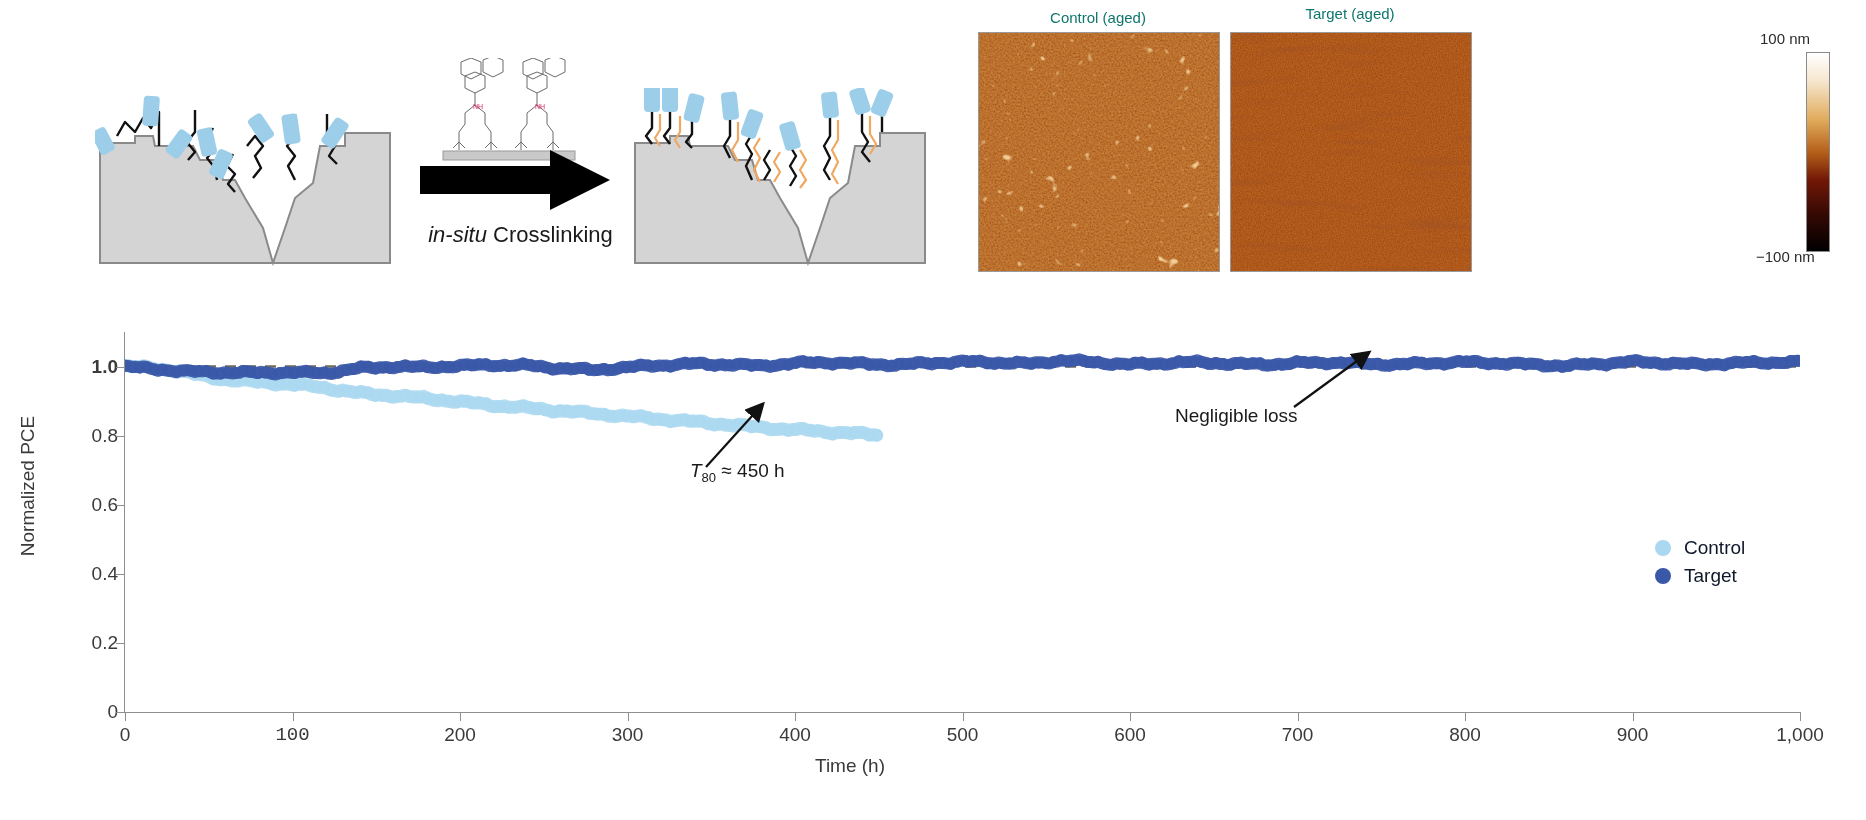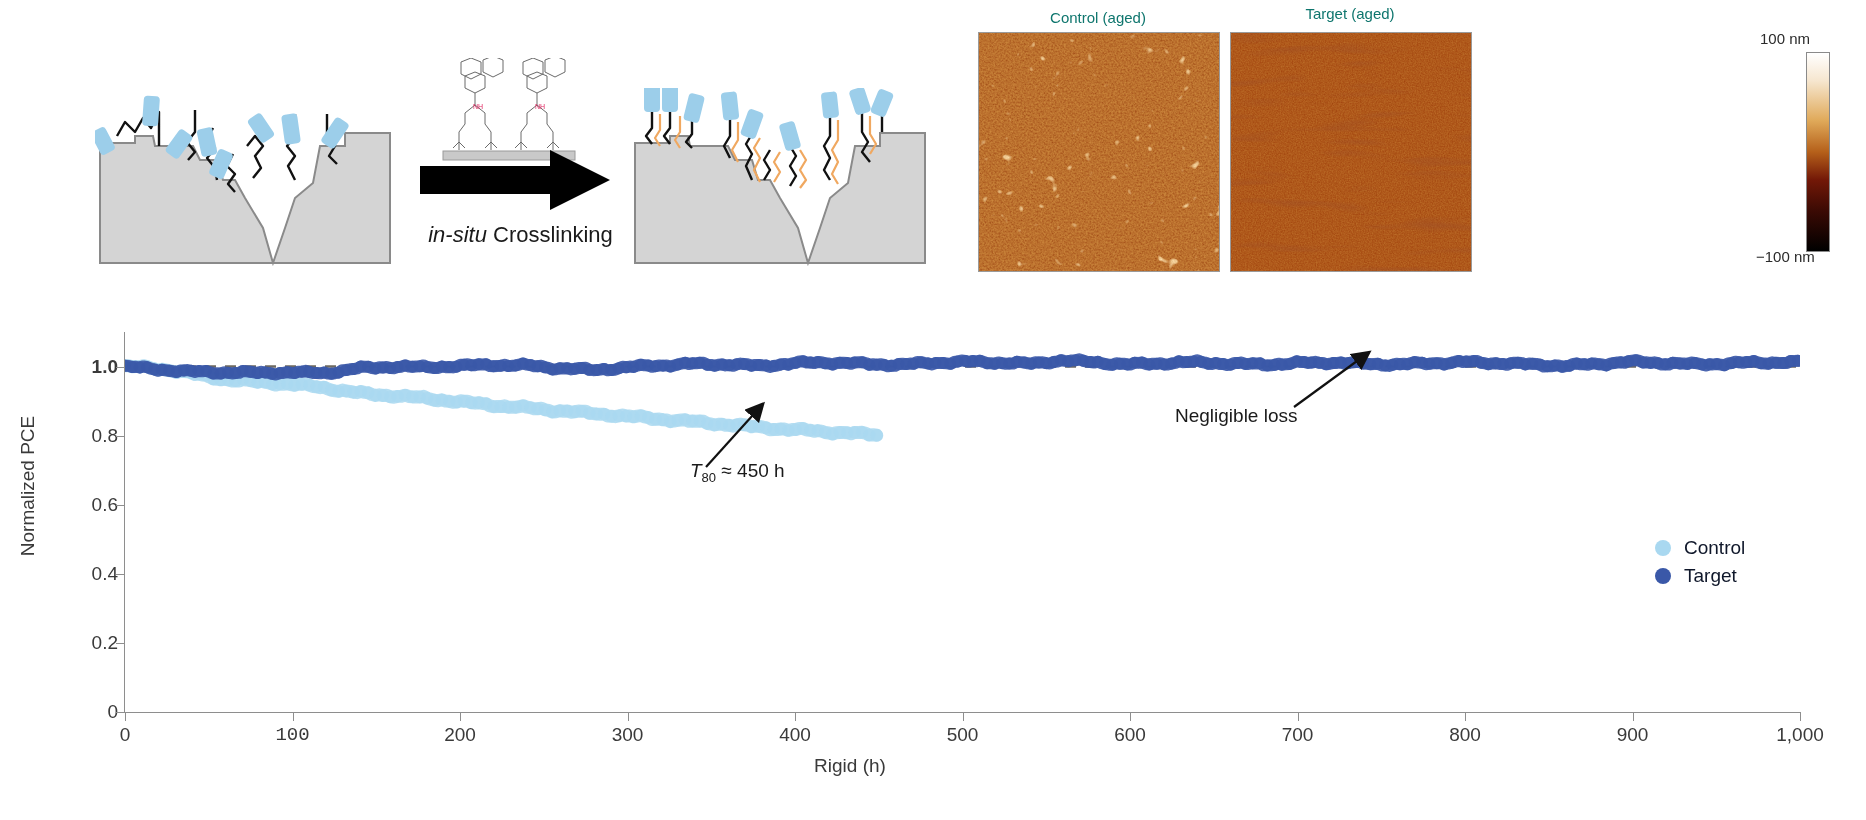--- a/index.html
+++ b/index.html
@@ -211,21 +211,21 @@
   <div id="cbar"></div>
   <div id="cbar-bot">−100 nm</div>
 </div>
 
 <div id="chart-panel">
 
   <div id="yaxis-line"></div>
   <div id="xaxis-line"></div>
 
   <div id="ylabel">Normalized PCE</div>
-  <div id="xlabel">Rigid (h)</div>
+  <div id="xlabel">Time (h)</div>
 
   <div id="ytick-holder">
       <div class="ytick" style="top: 412px;">0</div>
       <div class="ytick-mark" style="top: 412px;"></div>
       <div class="ytick" style="top: 342.909px;">0.2</div>
       <div class="ytick-mark" style="top: 342.909px;"></div>
       <div class="ytick" style="top: 273.818px;">0.4</div>
       <div class="ytick-mark" style="top: 273.818px;"></div>
       <div class="ytick" style="top: 204.727px;">0.6</div>
       <div class="ytick-mark" style="top: 204.727px;"></div>

